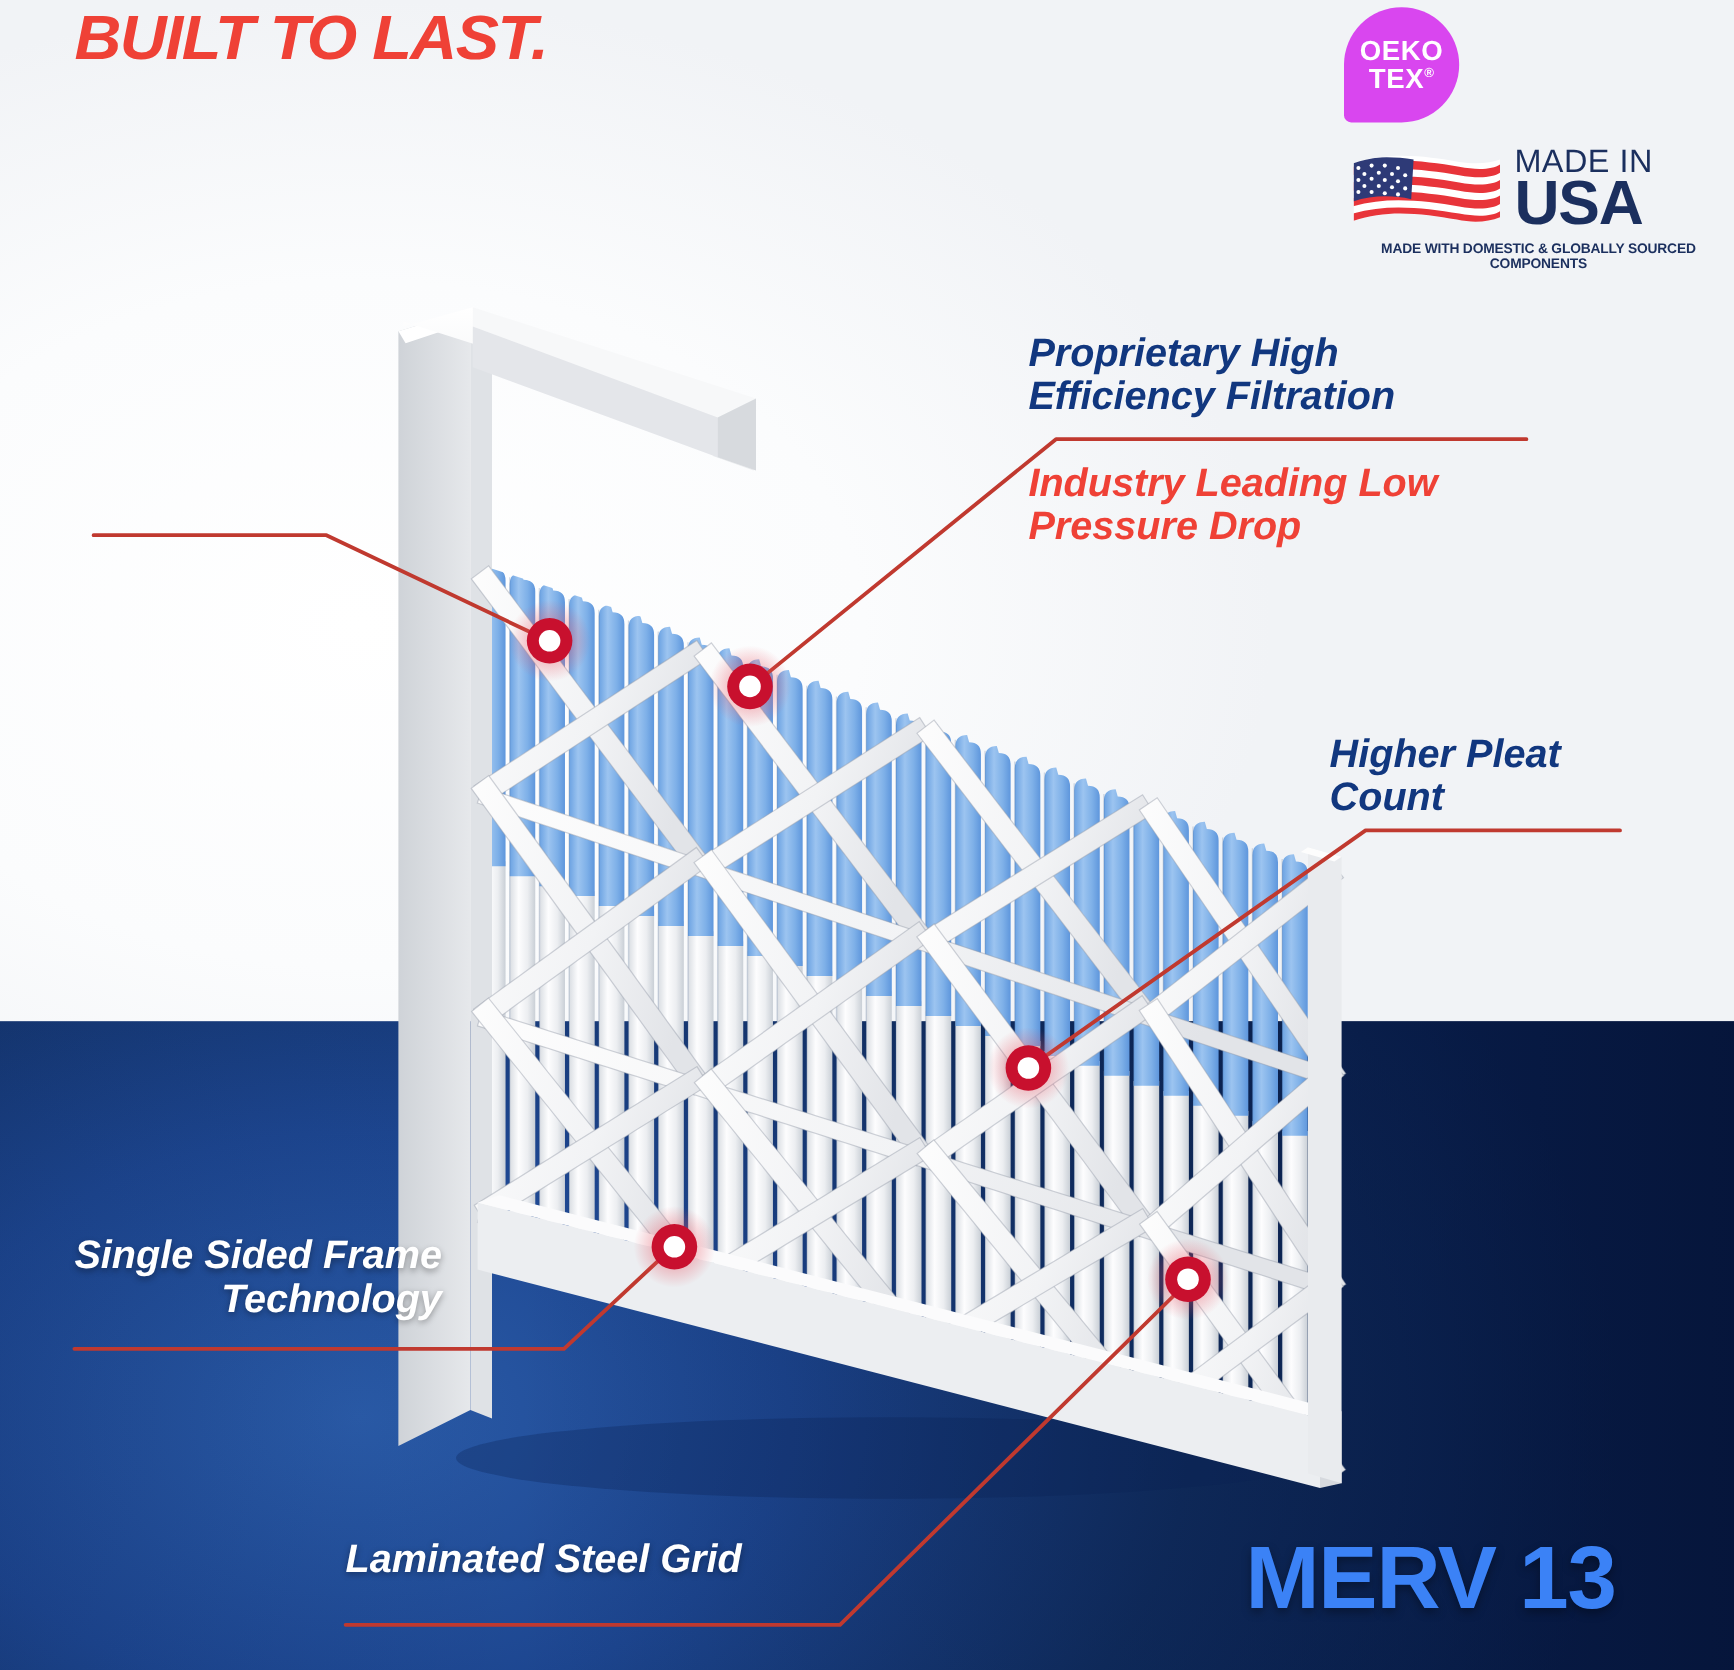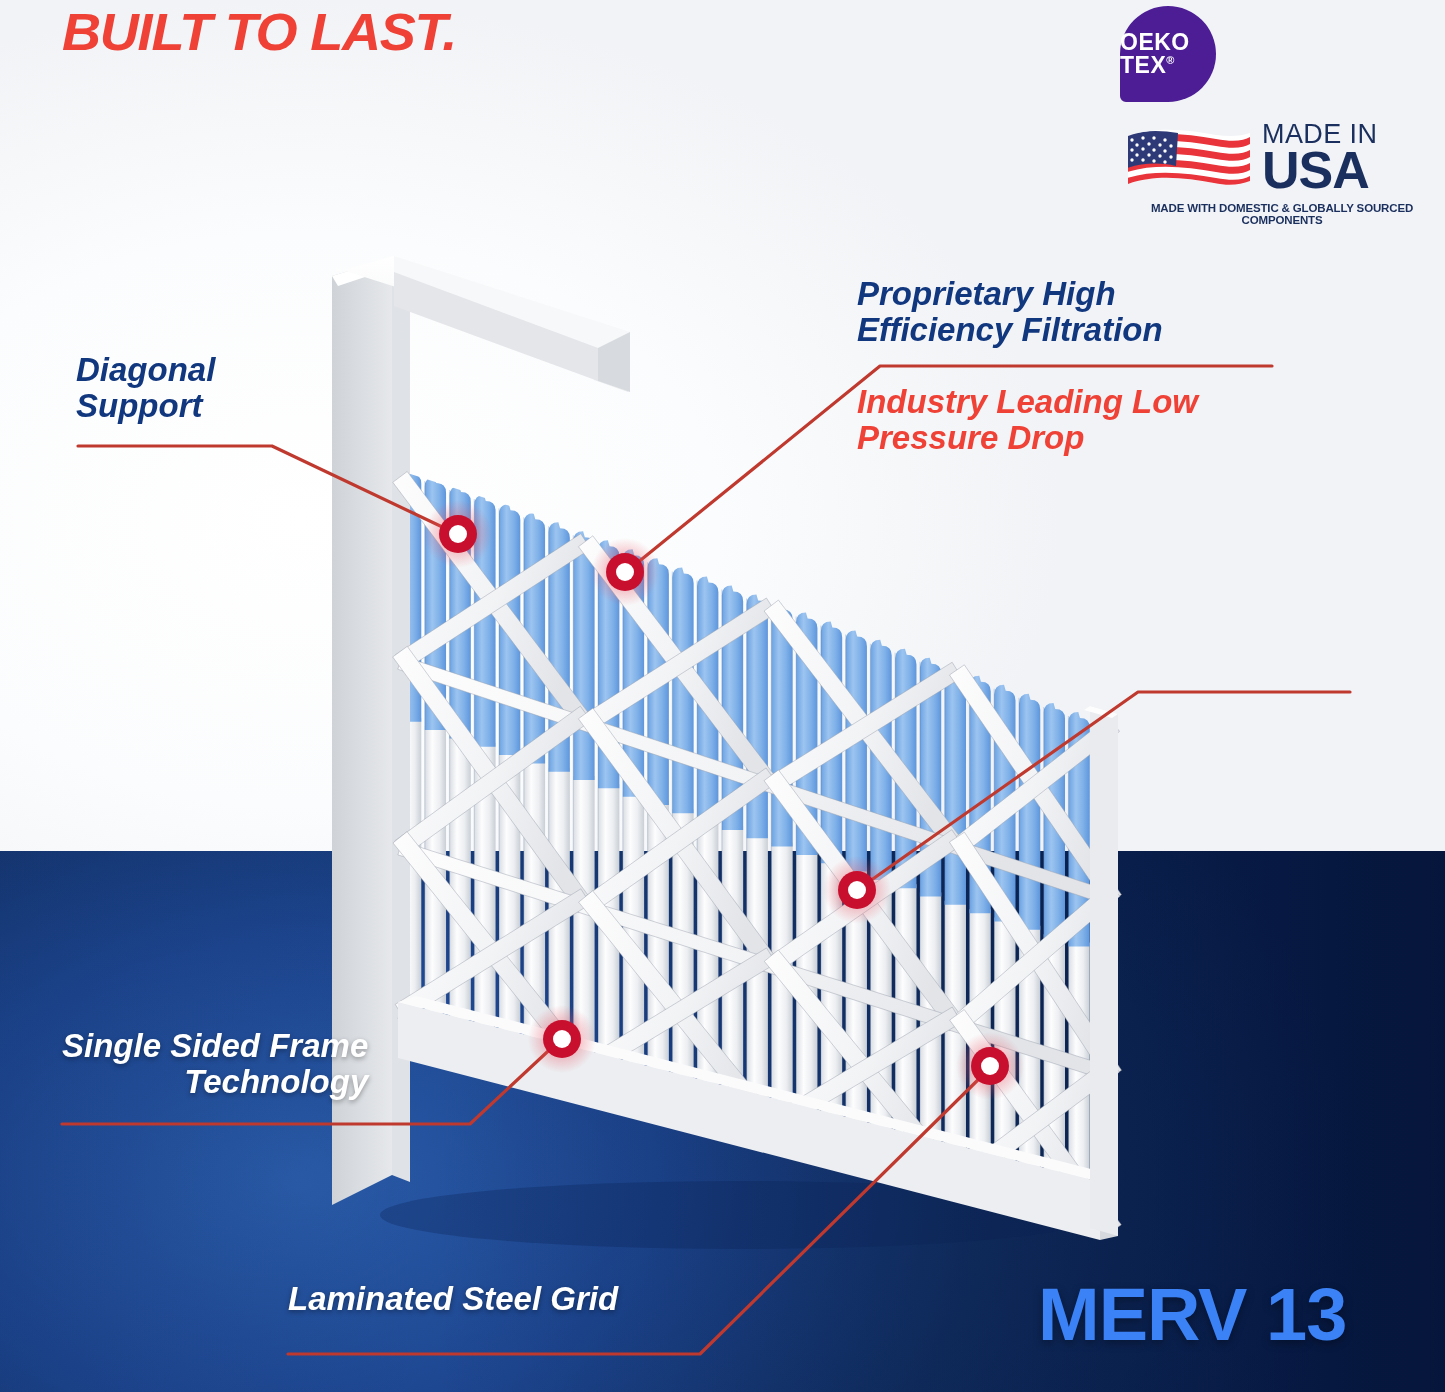--- a/index.html
+++ b/index.html
@@ -39,23 +39,23 @@
   }
   .subcopy {
     position:absolute; left:64px; top:88px; width:830px;
     font-size:29px; line-height:1.38; color:#2b3344; font-weight:400;
   }
 
   
   .oeko-wrap { position:absolute; left:1120px; top:6px; width:320px; height:100px; }
   .oeko-drop {
     position:absolute; left:0; top:0; width:96px; height:96px;
-    background:#4c1d95;
+    background:#d946ef;
     border-radius:50% 50% 50% 6px;
-    display:flex; flex-direction:column; justify-content:center;
+    display:flex; flex-direction:column; align-items:center; justify-content:center;
     color:#fff; line-height:1.02;
   }
   .oeko-drop .l1 { font-size:23px; font-weight:bold; letter-spacing:.5px; }
   .oeko-drop .l2 { font-size:23px; font-weight:bold; letter-spacing:.5px; }
   .oeko-drop .l2 sup { font-size:11px; vertical-align:super; }
   .oeko-txt { position:absolute; left:114px; top:2px; text-align:center; width:200px; color:#3aaa8f; }
   .oeko-txt .std { font-size:26px; font-weight:bold; letter-spacing:1px; line-height:1.04; }
   .oeko-txt .num { font-size:17px; font-weight:bold; margin-top:6px; letter-spacing:.2px; }
   .oeko-txt .inst{ font-size:14px; font-weight:bold; margin-top:1px; }
 
@@ -392,21 +392,21 @@
       <div class="made">MADE IN</div>
       <div class="usa">USA</div>
     </div>
     <div class="usa-sub">MADE WITH DOMESTIC &amp; GLOBALLY SOURCED COMPONENTS</div>
   </div>
 
   <div class="callout c-navy" id="callout-proprietary">Proprietary High
 Efficiency Filtration</div>
   <div class="callout c-red" id="callout-pressure">Industry Leading Low
 Pressure Drop</div>
-  <div class="callout c-navy" id="callout-diagonal">Diagonal
-Support</div>
+  <div class="callout c-navy" id="callout-pleat">Higher Pleat
+Count</div>
   <div class="callout c-white" id="callout-frame">Single Sided Frame
 Technology</div>
   <div class="callout c-white" id="callout-steel">Laminated Steel Grid</div>
 
   <div id="merv">MERV 13</div>
 
 </div>
 
 </body></html>

